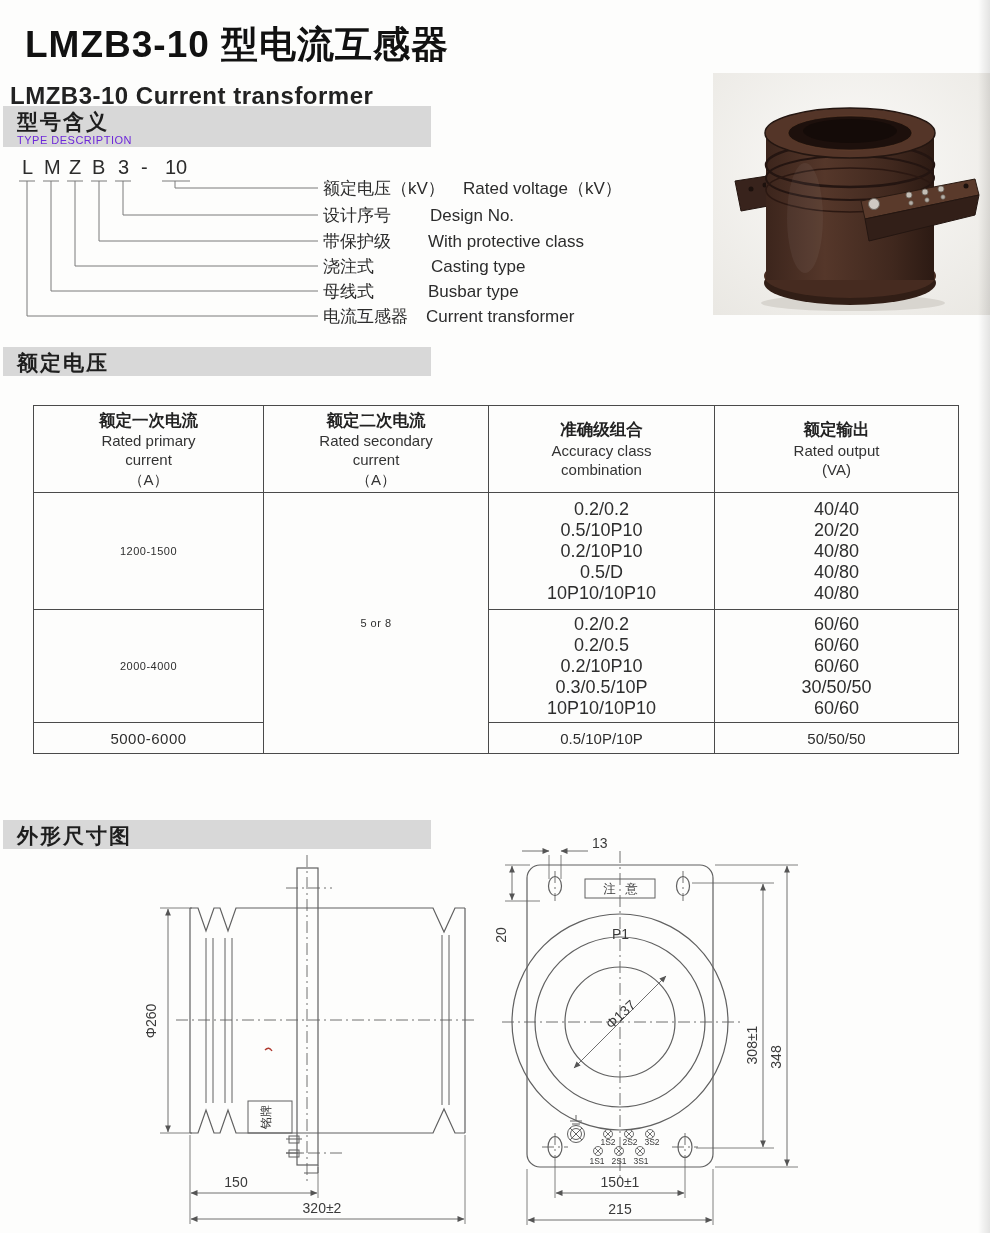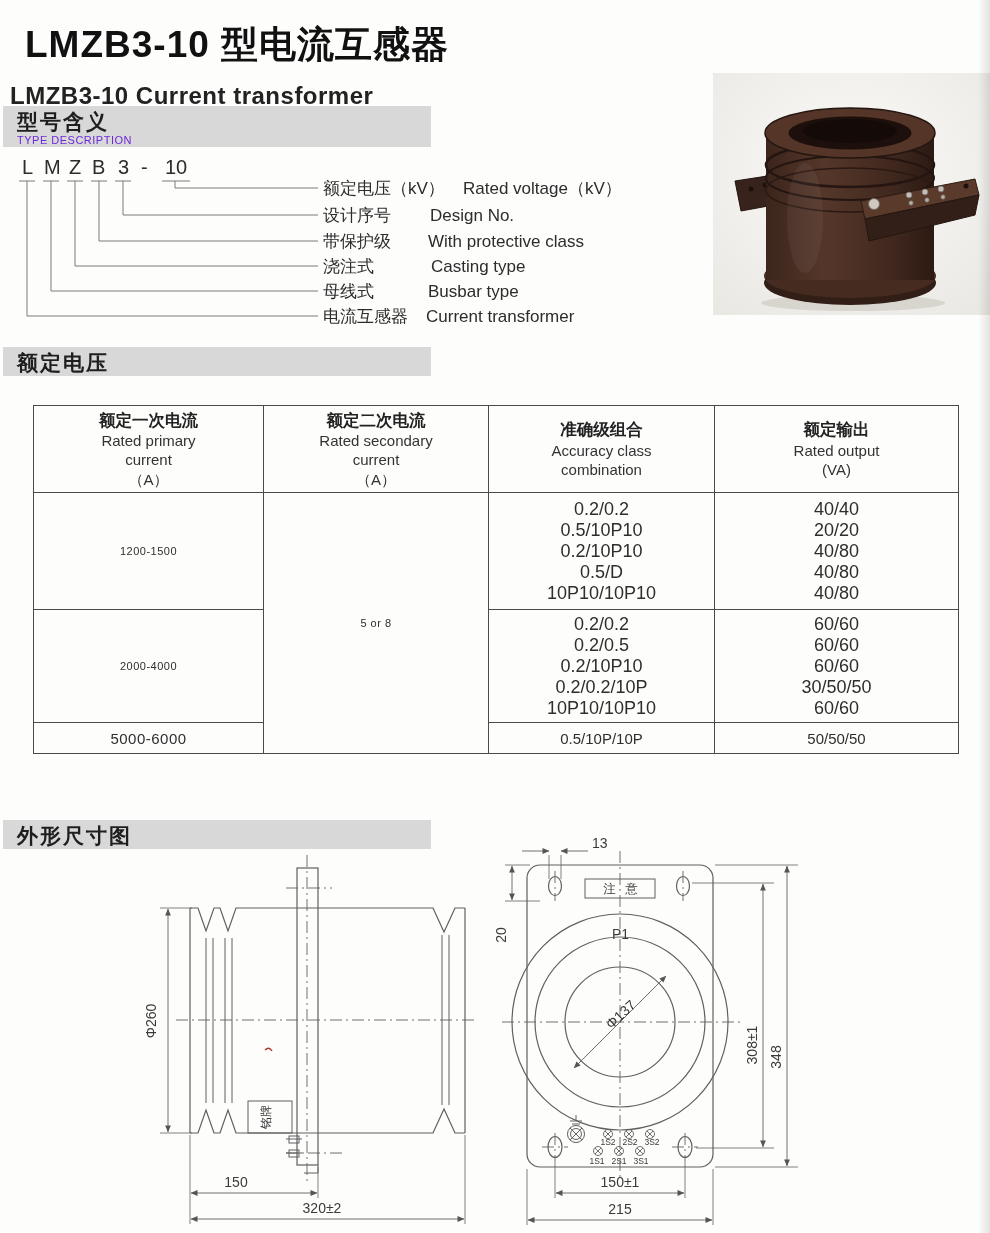--- a/index.html
+++ b/index.html
@@ -206,21 +206,21 @@
           </div>
         </td>
       </tr>
       <tr class="r2">
         <td class="primary">2000-4000</td>
         <td>
           <div class="cell-lines">
             <div>0.2/0.2</div>
             <div>0.2/0.5</div>
             <div>0.2/10P10</div>
-            <div>0.2/0.2/10P</div>
+            <div>0.3/0.5/10P</div>
             <div>10P10/10P10</div>
           </div>
         </td>
         <td>
           <div class="cell-lines">
             <div>60/60</div>
             <div>60/60</div>
             <div>60/60</div>
             <div>30/50/50</div>
             <div>60/60</div>

